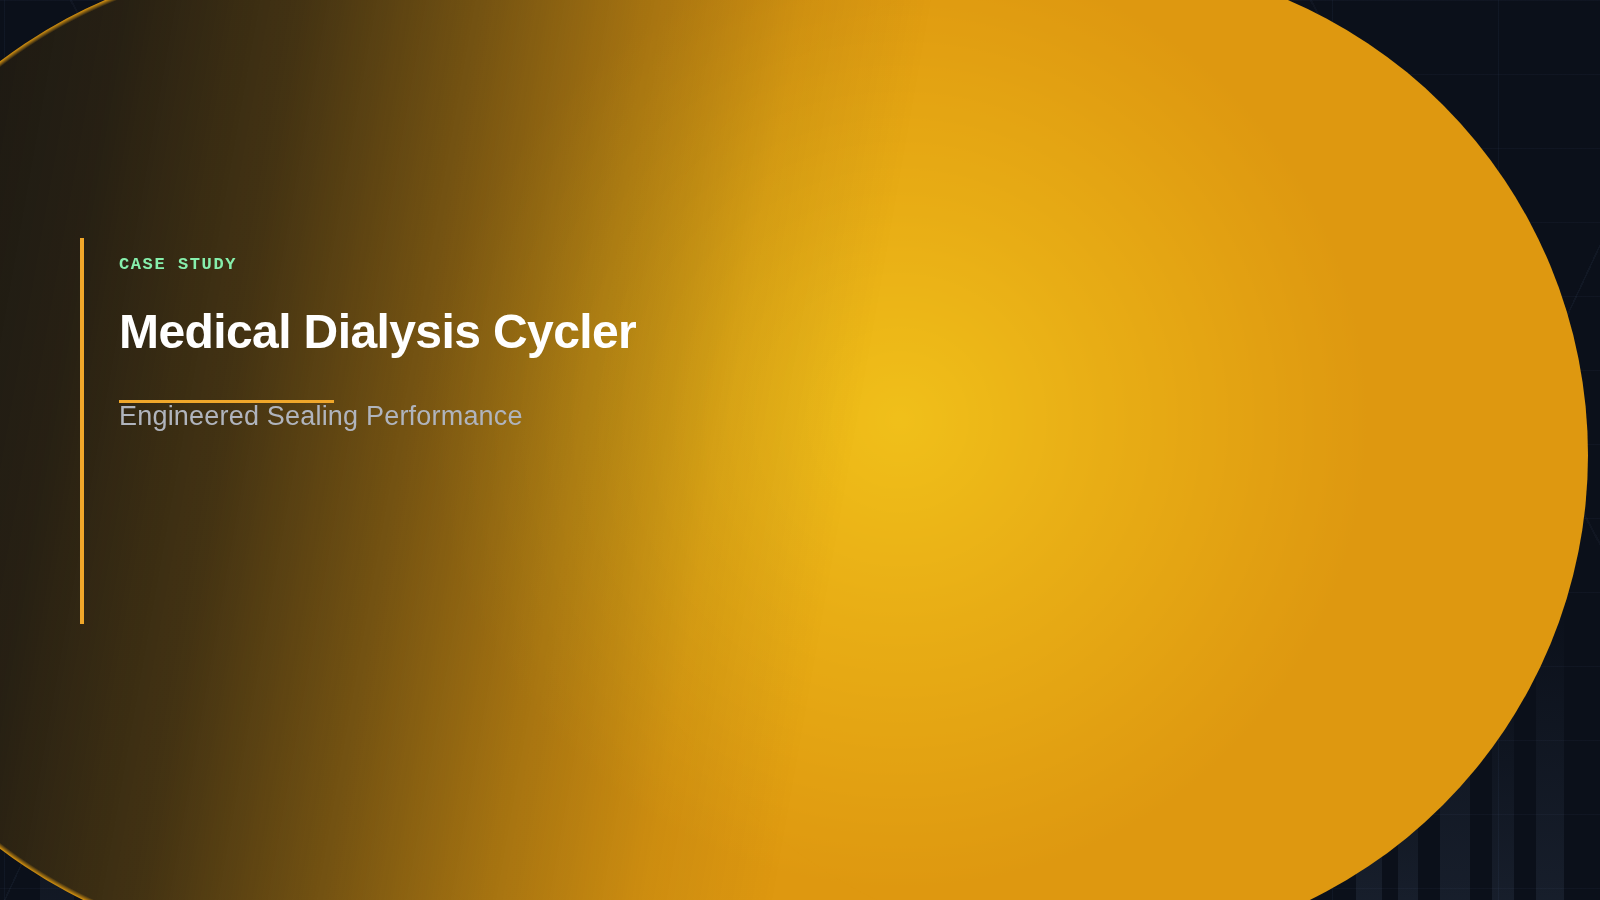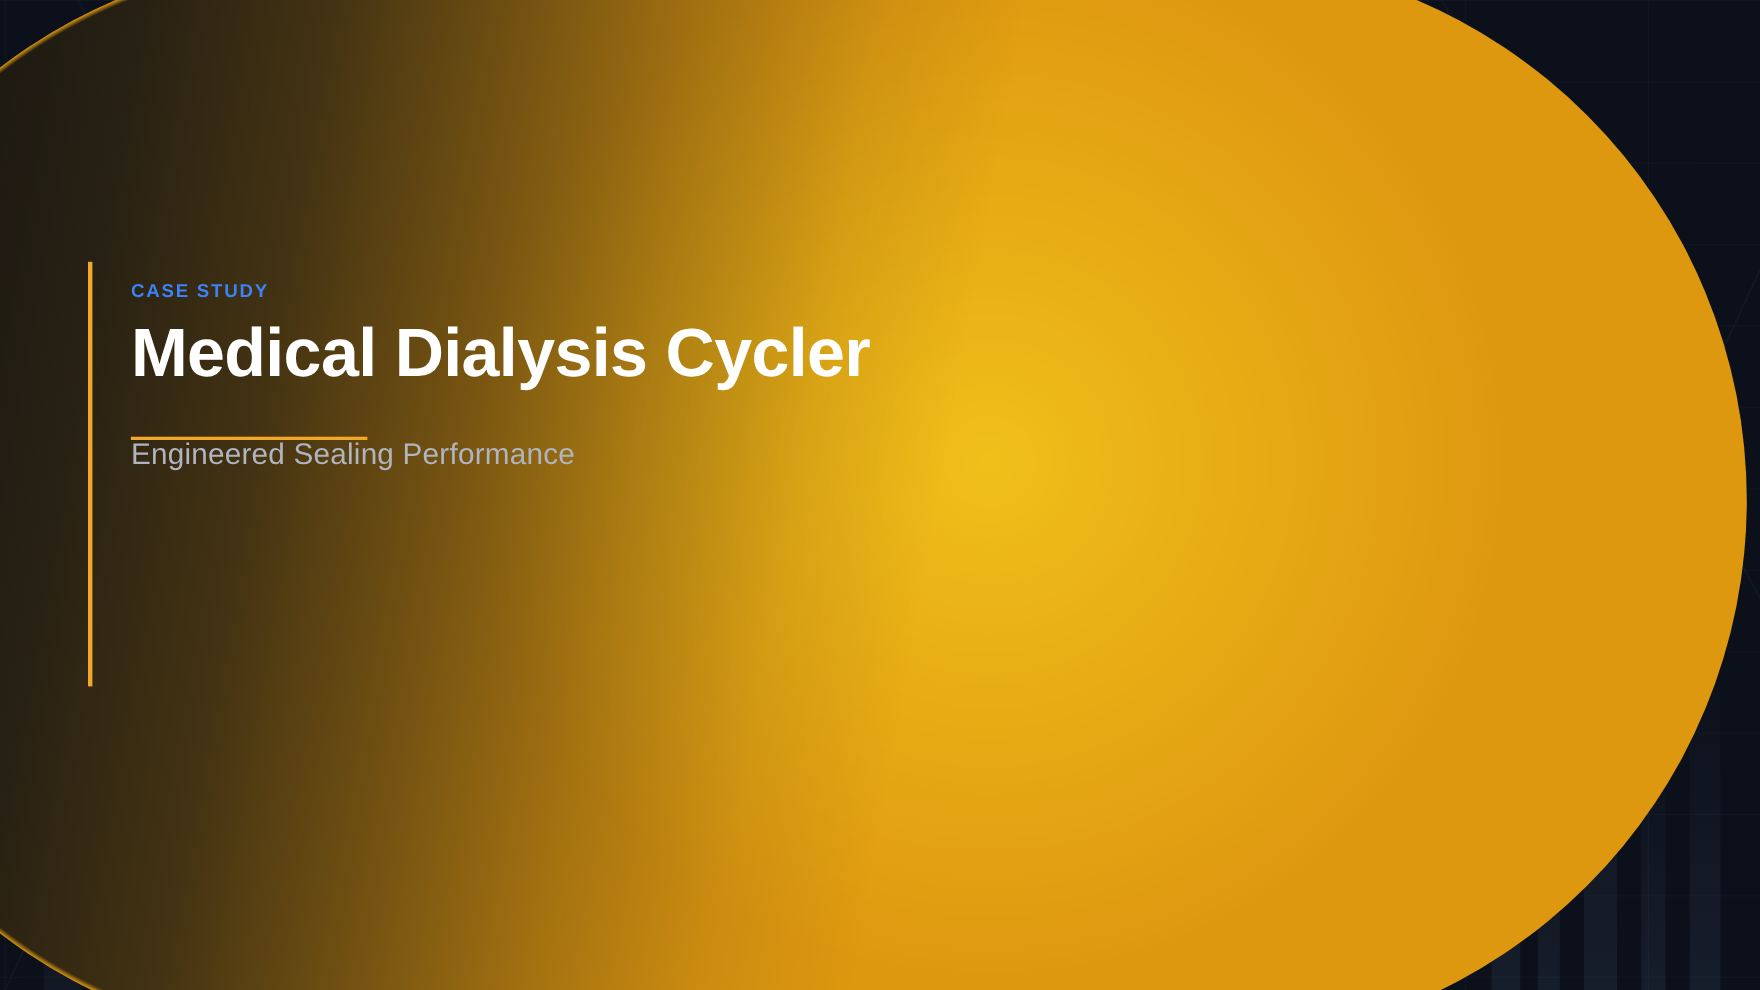--- a/index.html
+++ b/index.html
@@ -108,27 +108,28 @@
     left:0; top:0;
     width:4px; height:386px;
     background:#F0A72A;
   }
   .copy { position:absolute; left:39px; top:0; }
 
   .eyebrow {
     font-size:17px;
     font-weight:bold;
     letter-spacing:1.6px;
-    color:#3b82f6;
+    color:#86efac;
     line-height:1;
     margin-top:18px;
+    font-family:Liberation Mono, monospace;
   }
   .title {
-    margin-top:20px;
-    font-size:62px;
+    margin-top:36px;
+    font-size:48px;
     font-weight:bold;
     line-height:0.94;
     color:#ffffff;
     letter-spacing:-0.6px;
     max-width:700px;
   }
   .divider {
     margin-top:46px;
     width:215px; height:3px;
     background:#F0A72A;

